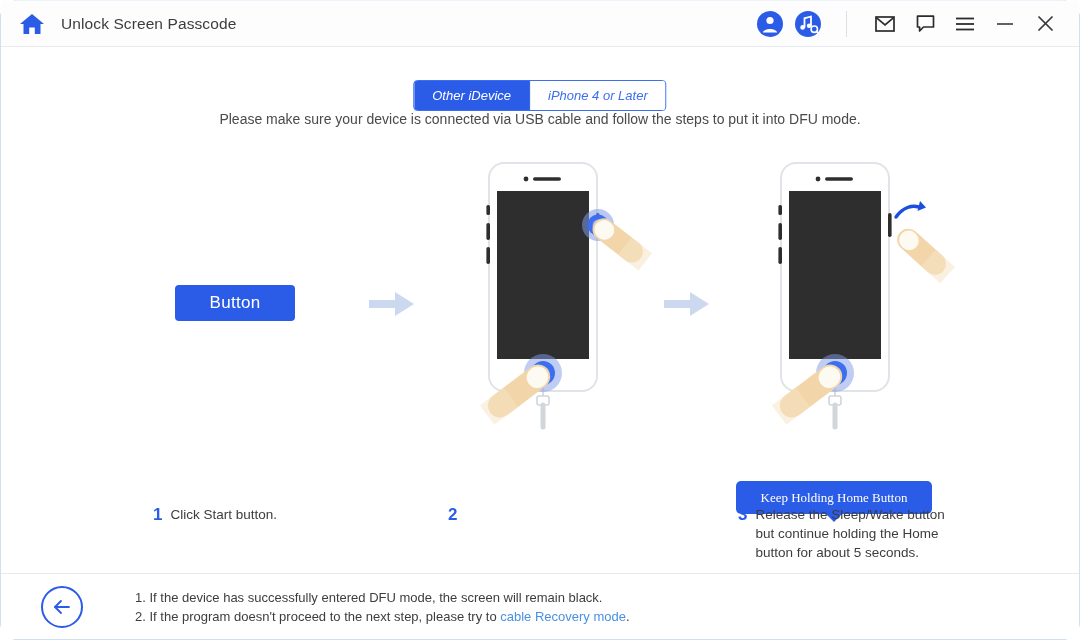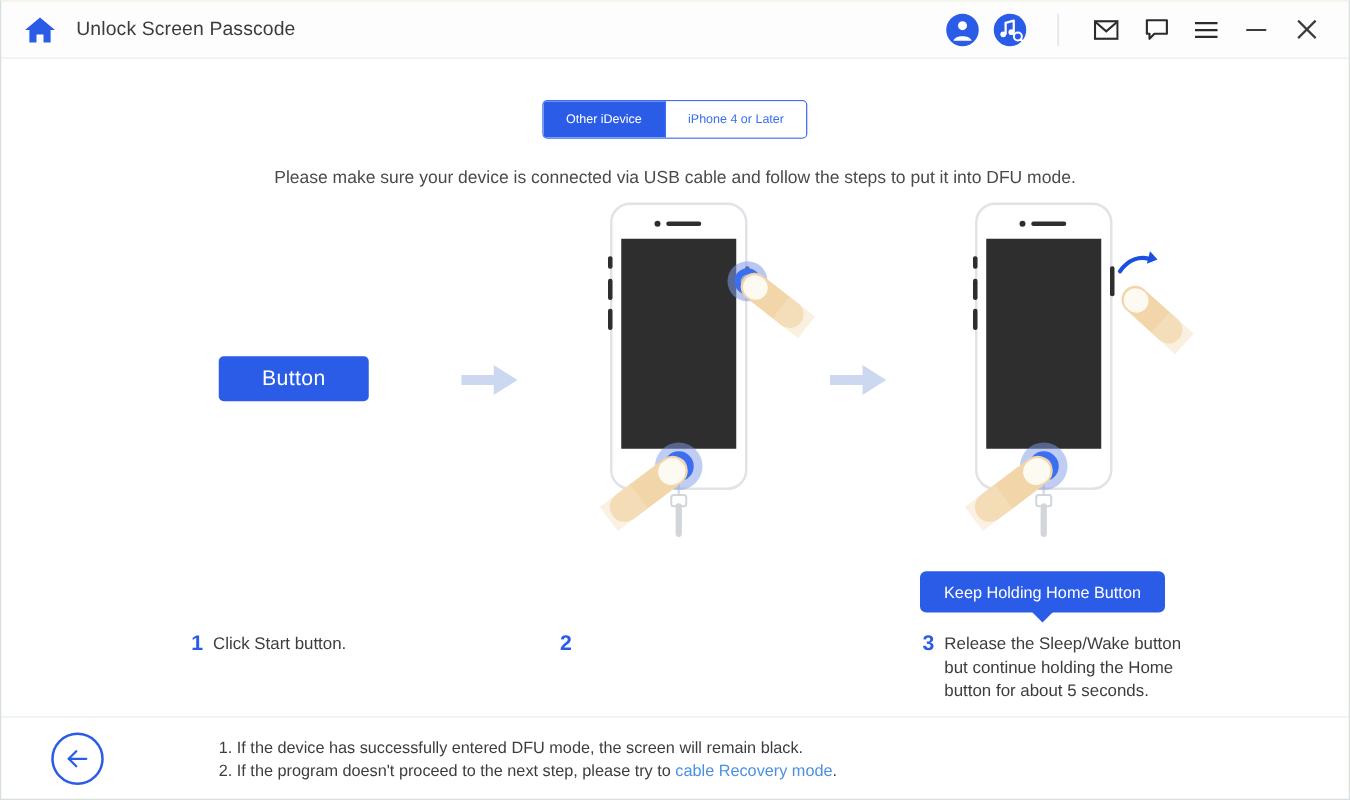--- a/index.html
+++ b/index.html
@@ -10,28 +10,29 @@
     width: 1080px;
     height: 640px;
     font-family: "Liberation Sans", sans-serif;
     background: #ffffff;
     overflow: hidden;
   }
   .window {
     position: relative;
     width: 1080px;
     height: 640px;
-    background: #fde047;
+    background: #737373;
     box-sizing: border-box;
     border-left: 1px solid #cfe0f5;
     border-right: 1px solid #cfe0f5;
     border-bottom: 1px solid #cfe0f5;
     border-top: 1px solid #eef4fb;
     display: flex;
     flex-direction: column;
+    border-radius: 18px;
   }
 
   
   .titlebar {
     height: 46px;
     flex: 0 0 46px;
     display: flex;
     align-items: center;
     background: #fdfdfe;
     border-bottom: 1px solid #e6ebf2;
@@ -91,39 +92,40 @@
     left: 50%;
     transform: translateX(-50%);
     top: 33px;
     display: flex;
     border: 1px solid #3b6ef0;
     border-radius: 4px;
     overflow: hidden;
     background: #fff;
   }
   .tab {
-    font-size: 10px;
+    font-size: 13px;
     padding: 0 18px;
     height: 29px;
     line-height: 29px;
     color: #3b6ef0;
     background: #ffffff;
     border-right: 1px solid #3b6ef0;
     cursor: pointer;
     white-space: nowrap;
+    font-style: italic;
   }
   .tab:last-child { border-right: none; }
   .tab.active {
     background: #2b5ce8;
     color: #ffffff;
   }
 
   .lead-text {
     position: absolute;
-    top: 86px;
+    top: 64px;
     left: 0;
     width: 100%;
     text-align: center;
     font-size: 14px;
     color: #4a4a4a;
   }
 
   
   .steps {
     position: absolute;
@@ -156,31 +158,32 @@
   .flow-arrow.a1 { left: 368px; }
   .flow-arrow.a2 { left: 663px; }
 
   .phone-wrap { position: absolute; top: 0; }
   .phone-wrap.p2 { left: 470px; width: 190px; height: 290px; }
   .phone-wrap.p3 { left: 762px; width: 200px; height: 290px; }
 
   .tooltip {
     position: absolute;
     left: 735px;
-    top: 300px;
+    top: 324px;
     width: 196px;
     height: 33px;
     background: #2b5ce8;
     border-radius: 5px;
     color: #fff;
     font-size: 13px;
     display: flex;
     align-items: center;
     justify-content: center;
     white-space: nowrap;
+    font-family: Liberation Serif, serif;
   }
   .tooltip::after {
     content: "";
     position: absolute;
     bottom: -8px;
     left: 50%;
     transform: translateX(-50%);
     width: 0;
     height: 0;
     border-left: 9px solid transparent;
@@ -221,21 +224,20 @@
   
   .footer {
     flex: 0 0 66px;
     height: 66px;
     border-top: 1px solid #e6ebf2;
     display: flex;
     align-items: center;
     padding-left: 40px;
     box-sizing: border-box;
     background: #fff;
-    gap: 40px;
   }
   .back-btn {
     width: 38px;
     height: 38px;
     border: 2px solid #2b5ce8;
     border-radius: 50%;
     display: flex;
     align-items: center;
     justify-content: center;
     cursor: pointer;

